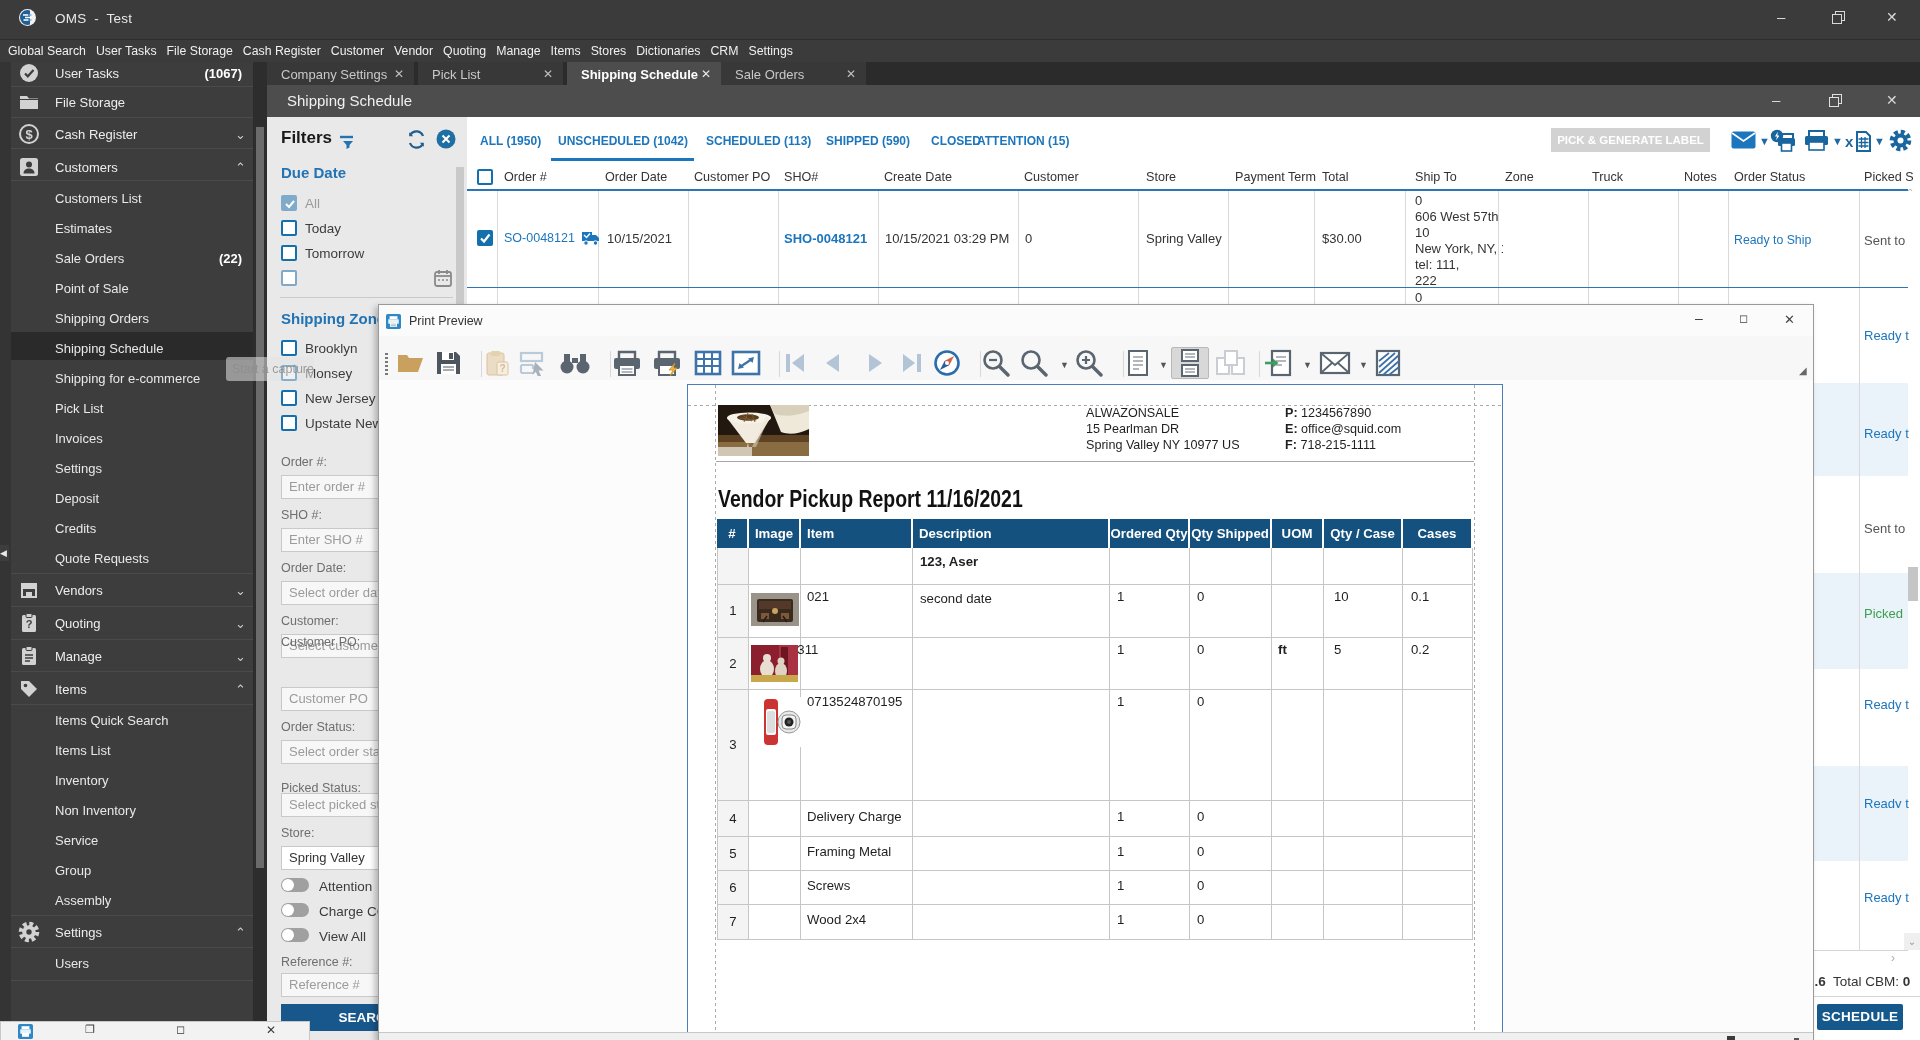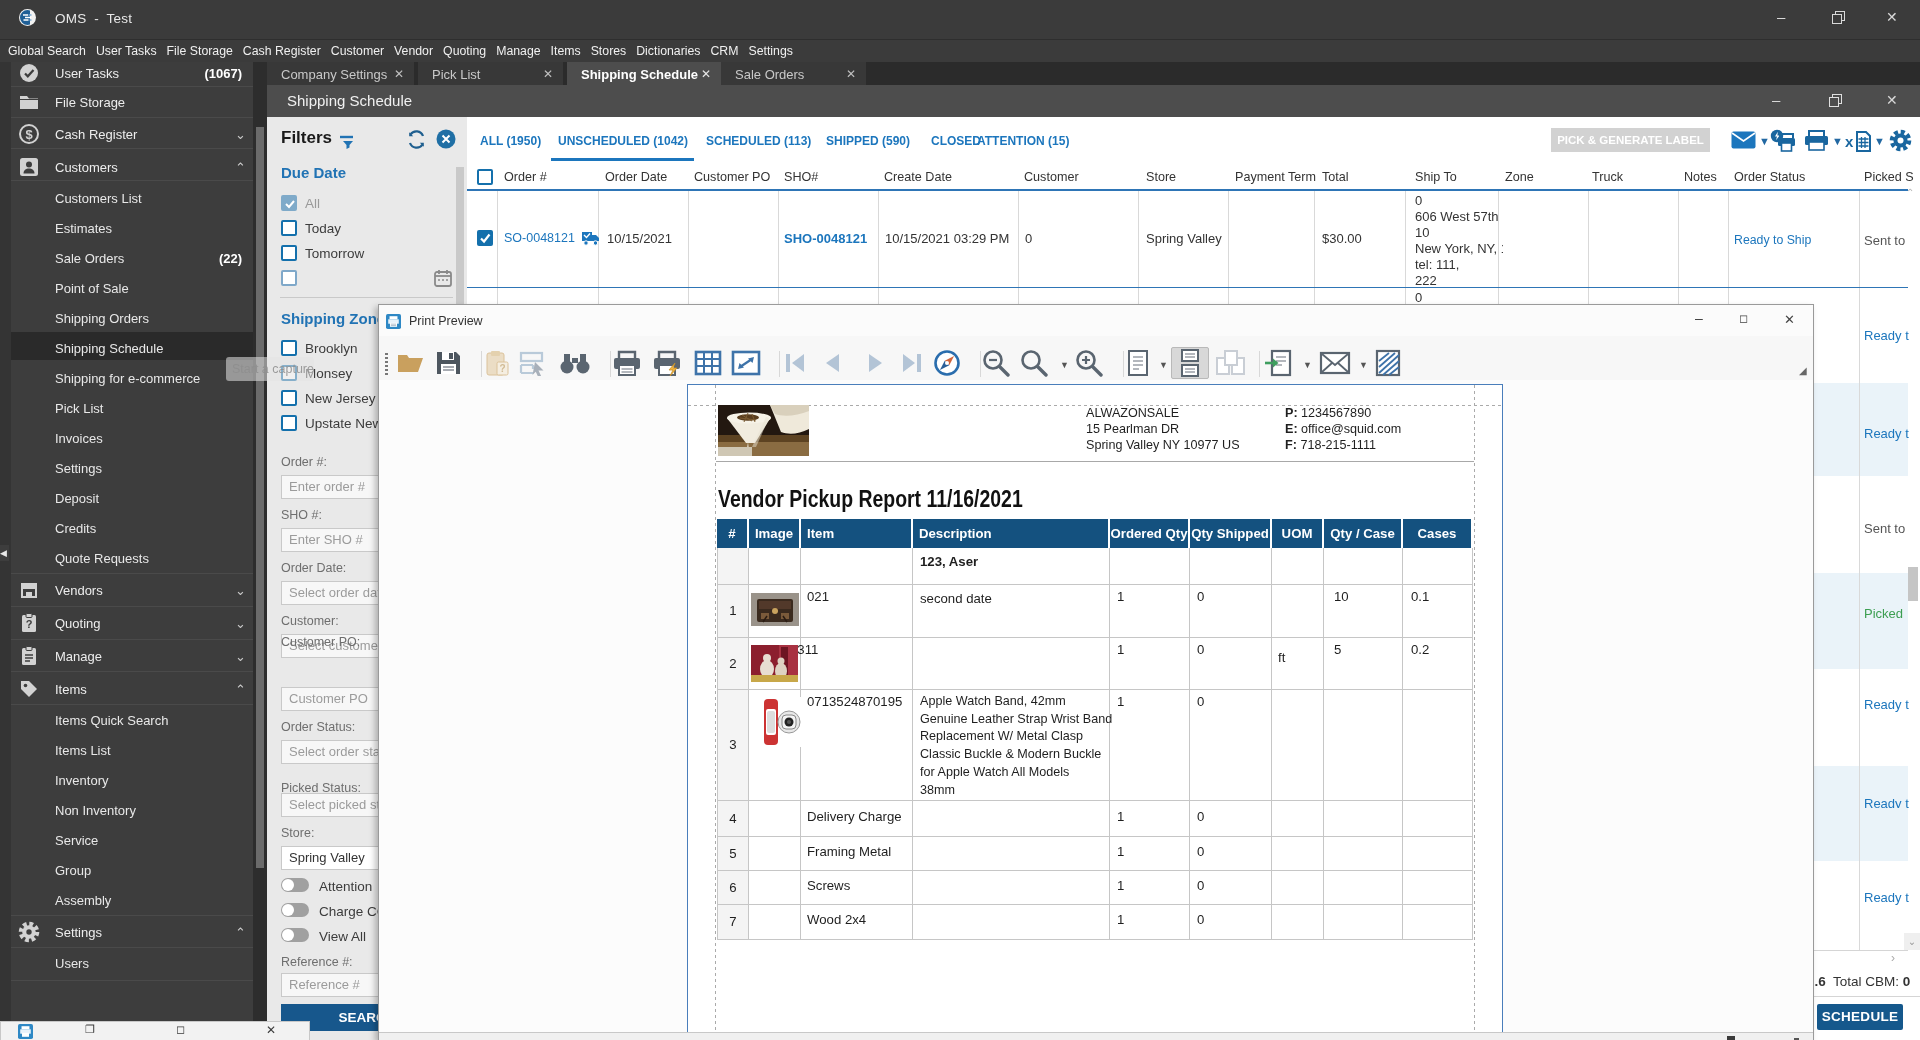--- a/index.html
+++ b/index.html
@@ -730,27 +730,26 @@
       <span class="rpt" style="left:232px;top:169px;font-weight:bold;">123, Aser</span>
       <span class="rpt" style="left:119px;top:204px;">021</span>
       <span class="rpt" style="left:232px;top:206px;">second date</span>
       <span class="rpt" style="left:429px;top:204px;">1</span>
       <span class="rpt" style="left:509px;top:204px;">0</span>
       <span class="rpt" style="left:646px;top:204px;">10</span>
       <span class="rpt" style="left:723px;top:204px;">0.1</span>
       <span class="rpt" style="left:102px;top:257px;">0311</span>
       <span class="rpt" style="left:429px;top:257px;">1</span>
       <span class="rpt" style="left:509px;top:257px;">0</span>
-      <span class="rpt" style="left:590px;top:265px;">ft</span>
+      <span class="rpt" style="left:590px;top:257px;font-weight:bold;">ft</span>
       <span class="rpt" style="left:646px;top:257px;">5</span>
       <span class="rpt" style="left:723px;top:257px;">0.2</span>
       <span class="rpt" style="left:119px;top:309px;">0713524870195</span>
       <span class="rpt" style="left:429px;top:309px;">1</span>
       <span class="rpt" style="left:509px;top:309px;">0</span>
-      <div class="abs" style="left:232px;top:308px;font-size:12.6px;color:#1f1f1f;line-height:17.7px;white-space:nowrap">Apple Watch Band, 42mm<br>Genuine Leather Strap Wrist Band<br>Replacement W/ Metal Clasp<br>Classic Buckle &amp; Modern Buckle<br>for Apple Watch All Models<br>38mm</div>
       <span class="rpt" style="left:119px;top:424px;">Delivery Charge</span>
       <span class="rpt" style="left:429px;top:424px;">1</span>
       <span class="rpt" style="left:509px;top:424px;">0</span>
       <span class="rpt" style="left:119px;top:459px;">Framing Metal</span>
       <span class="rpt" style="left:429px;top:459px;">1</span>
       <span class="rpt" style="left:509px;top:459px;">0</span>
       <span class="rpt" style="left:119px;top:493px;">Screws</span>
       <span class="rpt" style="left:429px;top:493px;">1</span>
       <span class="rpt" style="left:509px;top:493px;">0</span>
       <span class="rpt" style="left:119px;top:527px;">Wood 2x4</span>

